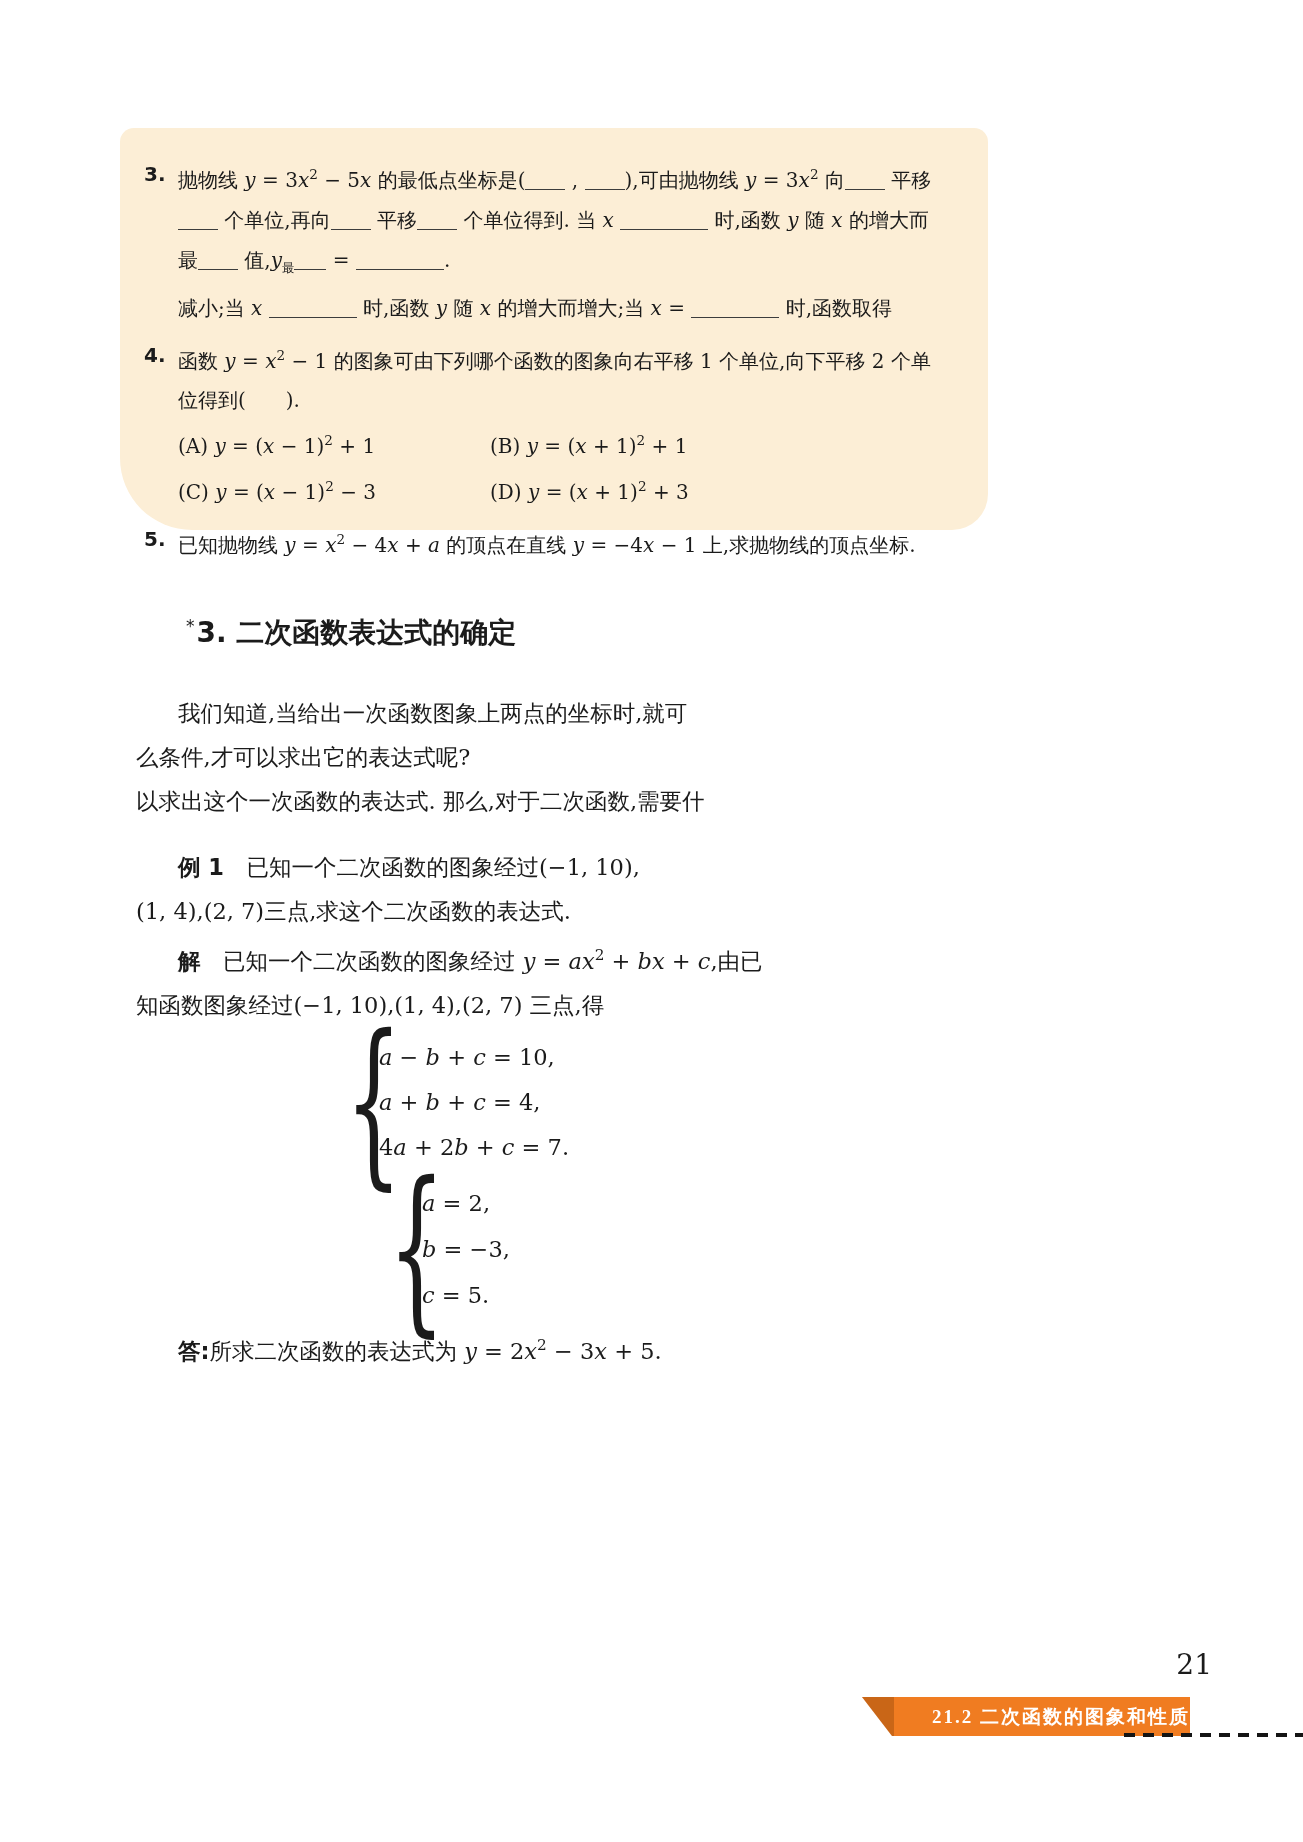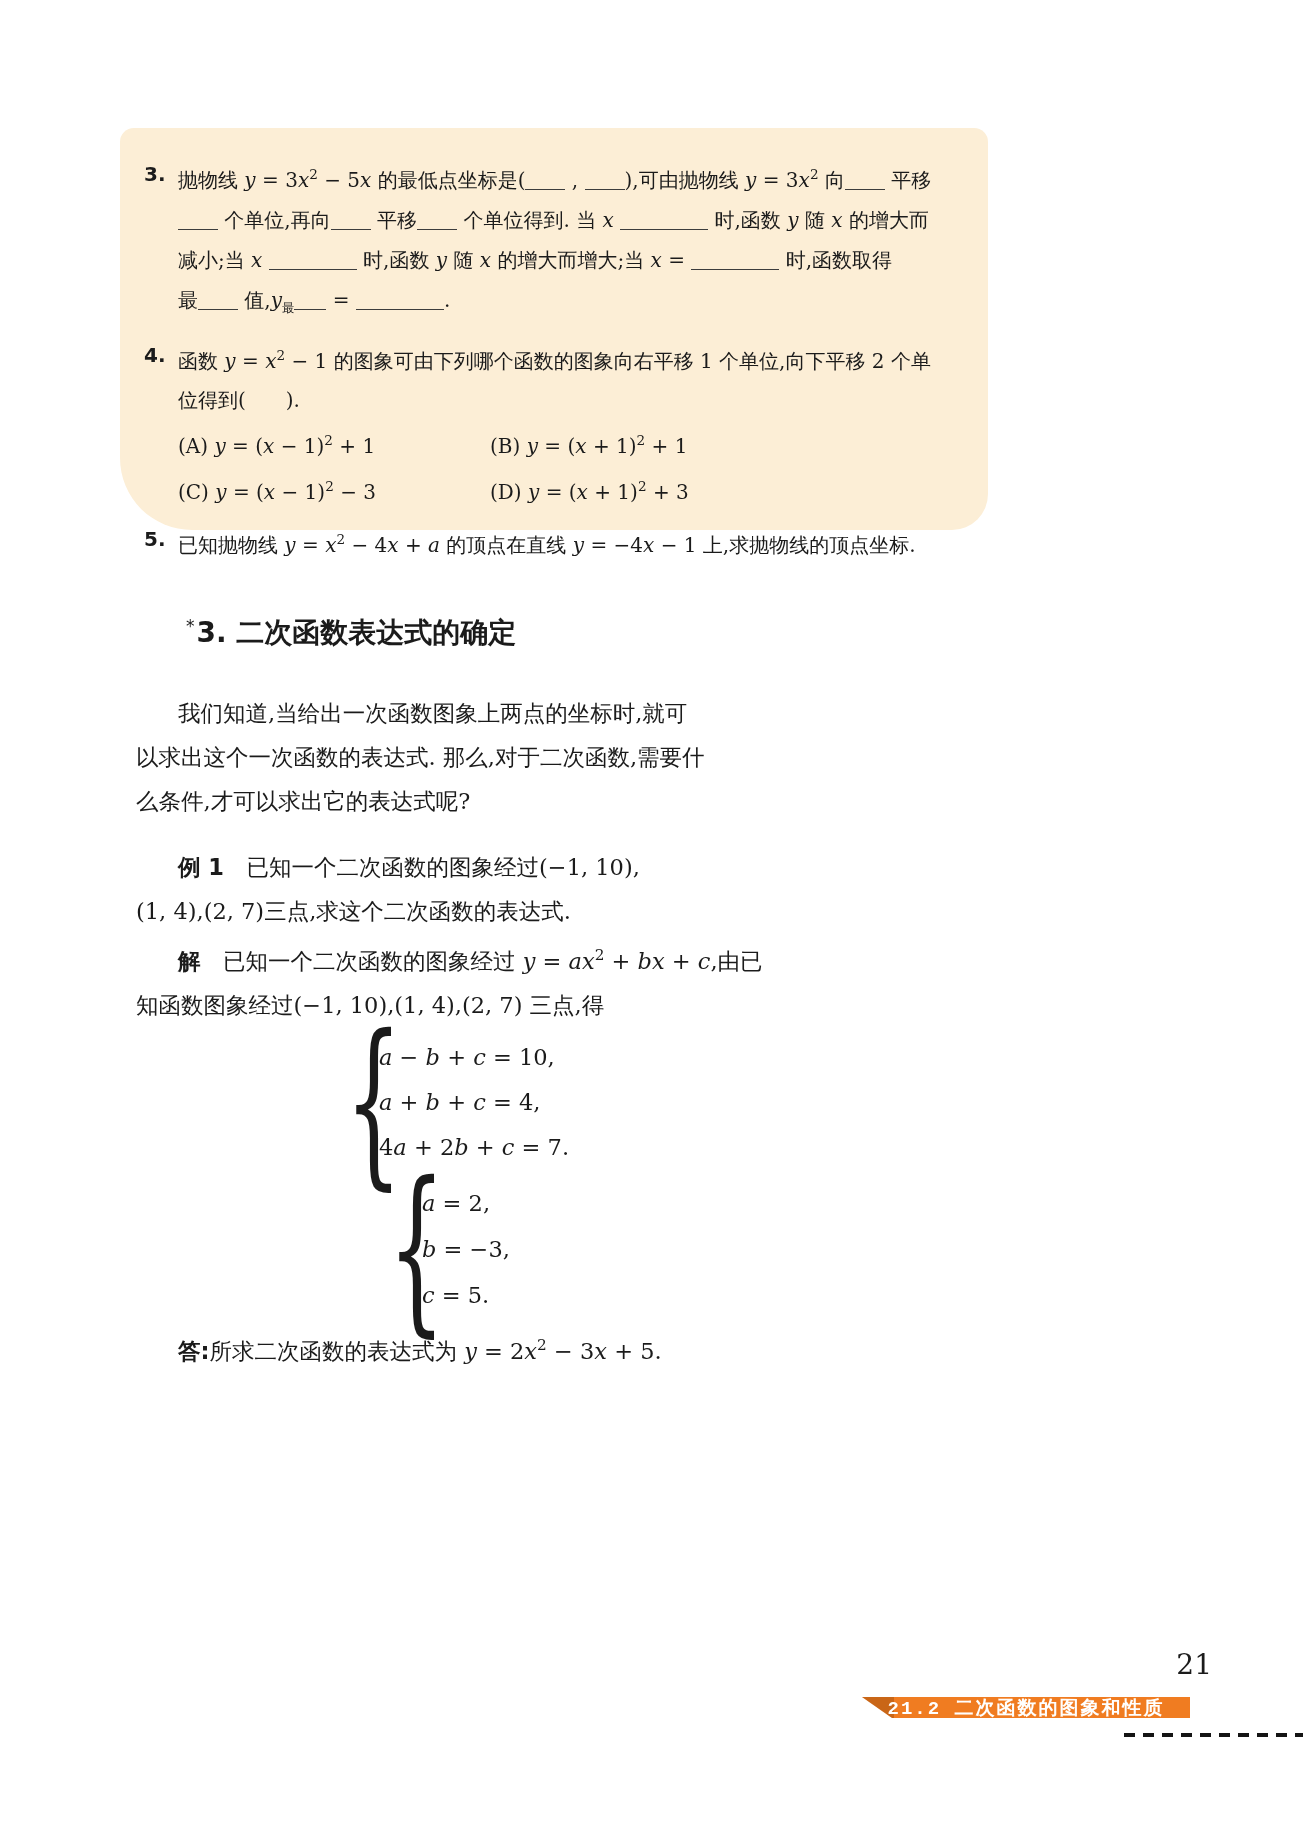--- a/index.html
+++ b/index.html
@@ -43,44 +43,44 @@
   .sys2{margin-left:252px}
   .sys1 .eq{line-height:45px}
   .sys2 .eq{line-height:46px}
   .solve-line{line-height:44px;margin-top:0}
   .sys2{margin-top:10px}
   .answer{margin-top:4px;line-height:46px;white-space:nowrap}
 
   
   .page-num{position:absolute;right:91px;top:1648px;font-size:28px}
   .banner{
-    position:absolute;left:862px;top:1697px;width:328px;height:21px;
-    color:#fff;display:flex;align-items:center;justify-content:center;
-    font-family:Liberation Mono, monospace;font-weight:bold;
+    position:absolute;left:862px;top:1697px;width:328px;height:39px;
+    color:#fff;display:flex;align-items:center;justify-content:flex-end;
+    font-family:Liberation Serif, serif;font-weight:bold;
     font-size:19px;letter-spacing:2px;
     clip-path:polygon(0 0,100% 0,100% 100%,30px 100%);
   }
   .banner-notch{position:absolute;left:0;top:0;width:32px;height:100%;background:rgba(100,45,0,.28)}
   .banner-label{position:relative;z-index:1}
   .dashed-line{
     position:absolute;left:1124px;top:1733px;width:179px;height:4px;
     background:repeating-linear-gradient(90deg,#141414 0 11px,transparent 11px 19px);
   }
 </style>
 </head>
 <body>
 
 <div class="exercise-box" style="background: rgb(252, 238, 214);">
   <div class="problem">
     <div class="p-num">3.</div>
     <div class="p-body">
       <div class="p-line"><span>抛物线 </span><span class="mvar">y</span><span> = 3</span><span class="mvar">x</span><span class="msup">2</span><span> − 5</span><span class="mvar">x</span><span> 的最低点坐标是(</span><span class="blank" style="width: 40px;"></span><span> , </span><span class="blank" style="width: 40px;"></span><span>),可由抛物线 </span><span class="mvar">y</span><span> = 3</span><span class="mvar">x</span><span class="msup">2</span><span> 向</span><span class="blank" style="width: 40px;"></span><span> 平移</span></div>
       <div class="p-line"><span class="blank" style="width: 40px;"></span><span> 个单位,再向</span><span class="blank" style="width: 40px;"></span><span> 平移</span><span class="blank" style="width: 40px;"></span><span> 个单位得到. 当 </span><span class="mvar">x</span><span> </span><span class="blank" style="width: 88px;"></span><span> 时,函数 </span><span class="mvar">y</span><span> 随 </span><span class="mvar">x</span><span> 的增大而</span></div>
+      <div class="p-line"><span>最</span><span class="blank" style="width: 40px;"></span><span> 值,</span><span class="mvar">y</span><span class="msub">最</span><span class="blank" style="width: 32px;"></span><span> = </span><span class="blank" style="width: 88px;"></span><span>.</span></div>
       <div class="p-line"><span>减小;当 </span><span class="mvar">x</span><span> </span><span class="blank" style="width: 88px;"></span><span> 时,函数 </span><span class="mvar">y</span><span> 随 </span><span class="mvar">x</span><span> 的增大而增大;当 </span><span class="mvar">x</span><span> = </span><span class="blank" style="width: 88px;"></span><span> 时,函数取得</span></div>
-      <div class="p-line"><span>最</span><span class="blank" style="width: 40px;"></span><span> 值,</span><span class="mvar">y</span><span class="msub">最</span><span class="blank" style="width: 32px;"></span><span> = </span><span class="blank" style="width: 88px;"></span><span>.</span></div>
     </div>
   </div>
   <div class="problem">
     <div class="p-num">4.</div>
     <div class="p-body">
       <div class="p-line"><span>函数 </span><span class="mvar">y</span><span> = </span><span class="mvar">x</span><span class="msup">2</span><span> − 1 的图象可由下列哪个函数的图象向右平移 1 个单位,向下平移 2 个单</span></div>
       <div class="p-line"><span>位得到(　　).</span></div>
       <div class="options">
         <div class="p-line"><span>(A) </span><span class="mvar">y</span><span> = (</span><span class="mvar">x</span><span> − 1)</span><span class="msup">2</span><span> + 1</span></div>
         <div class="p-line"><span>(B) </span><span class="mvar">y</span><span> = (</span><span class="mvar">x</span><span> + 1)</span><span class="msup">2</span><span> + 1</span></div>
@@ -95,22 +95,22 @@
       <div class="p-line"><span>已知抛物线 </span><span class="mvar">y</span><span> = </span><span class="mvar">x</span><span class="msup">2</span><span> − 4</span><span class="mvar">x</span><span> + </span><span class="mvar">a</span><span> 的顶点在直线 </span><span class="mvar">y</span><span> = −4</span><span class="mvar">x</span><span> − 1 上,求抛物线的顶点坐标.</span></div>
     </div>
   </div>
 </div>
 
 <div class="main">
   <h2 class="section-heading"><span class="star">*</span><span>3. 二次函数表达式的确定</span></h2>
 
   <div class="intro">
     <div class="indent">我们知道,当给出一次函数图象上两点的坐标时,就可</div>
+    <div>么条件,才可以求出它的表达式呢?</div>
     <div>以求出这个一次函数的表达式. 那么,对于二次函数,需要什</div>
-    <div>么条件,才可以求出它的表达式呢?</div>
   </div>
 
   <div class="example">
     <div class="ex-line indent"><span class="mb">例 1</span><span>　已知一个二次函数的图象经过(−1, 10),</span></div>
     <div class="ex-line"><span>(1, 4),(2, 7)三点,求这个二次函数的表达式.</span></div>
     <div class="ex-line indent"><span class="mb">解</span><span>　已知一个二次函数的图象经过 </span><span class="mvar">y</span><span> = </span><span class="mvar">a</span><span class="mvar">x</span><span class="msup">2</span><span> + </span><span class="mvar">b</span><span class="mvar">x</span><span> + </span><span class="mvar">c</span><span>,由已</span></div>
     <div class="ex-line"><span>知函数图象经过(−1, 10),(1, 4),(2, 7) 三点,得</span></div>
   </div>
 
   <div class="sys sys1">

